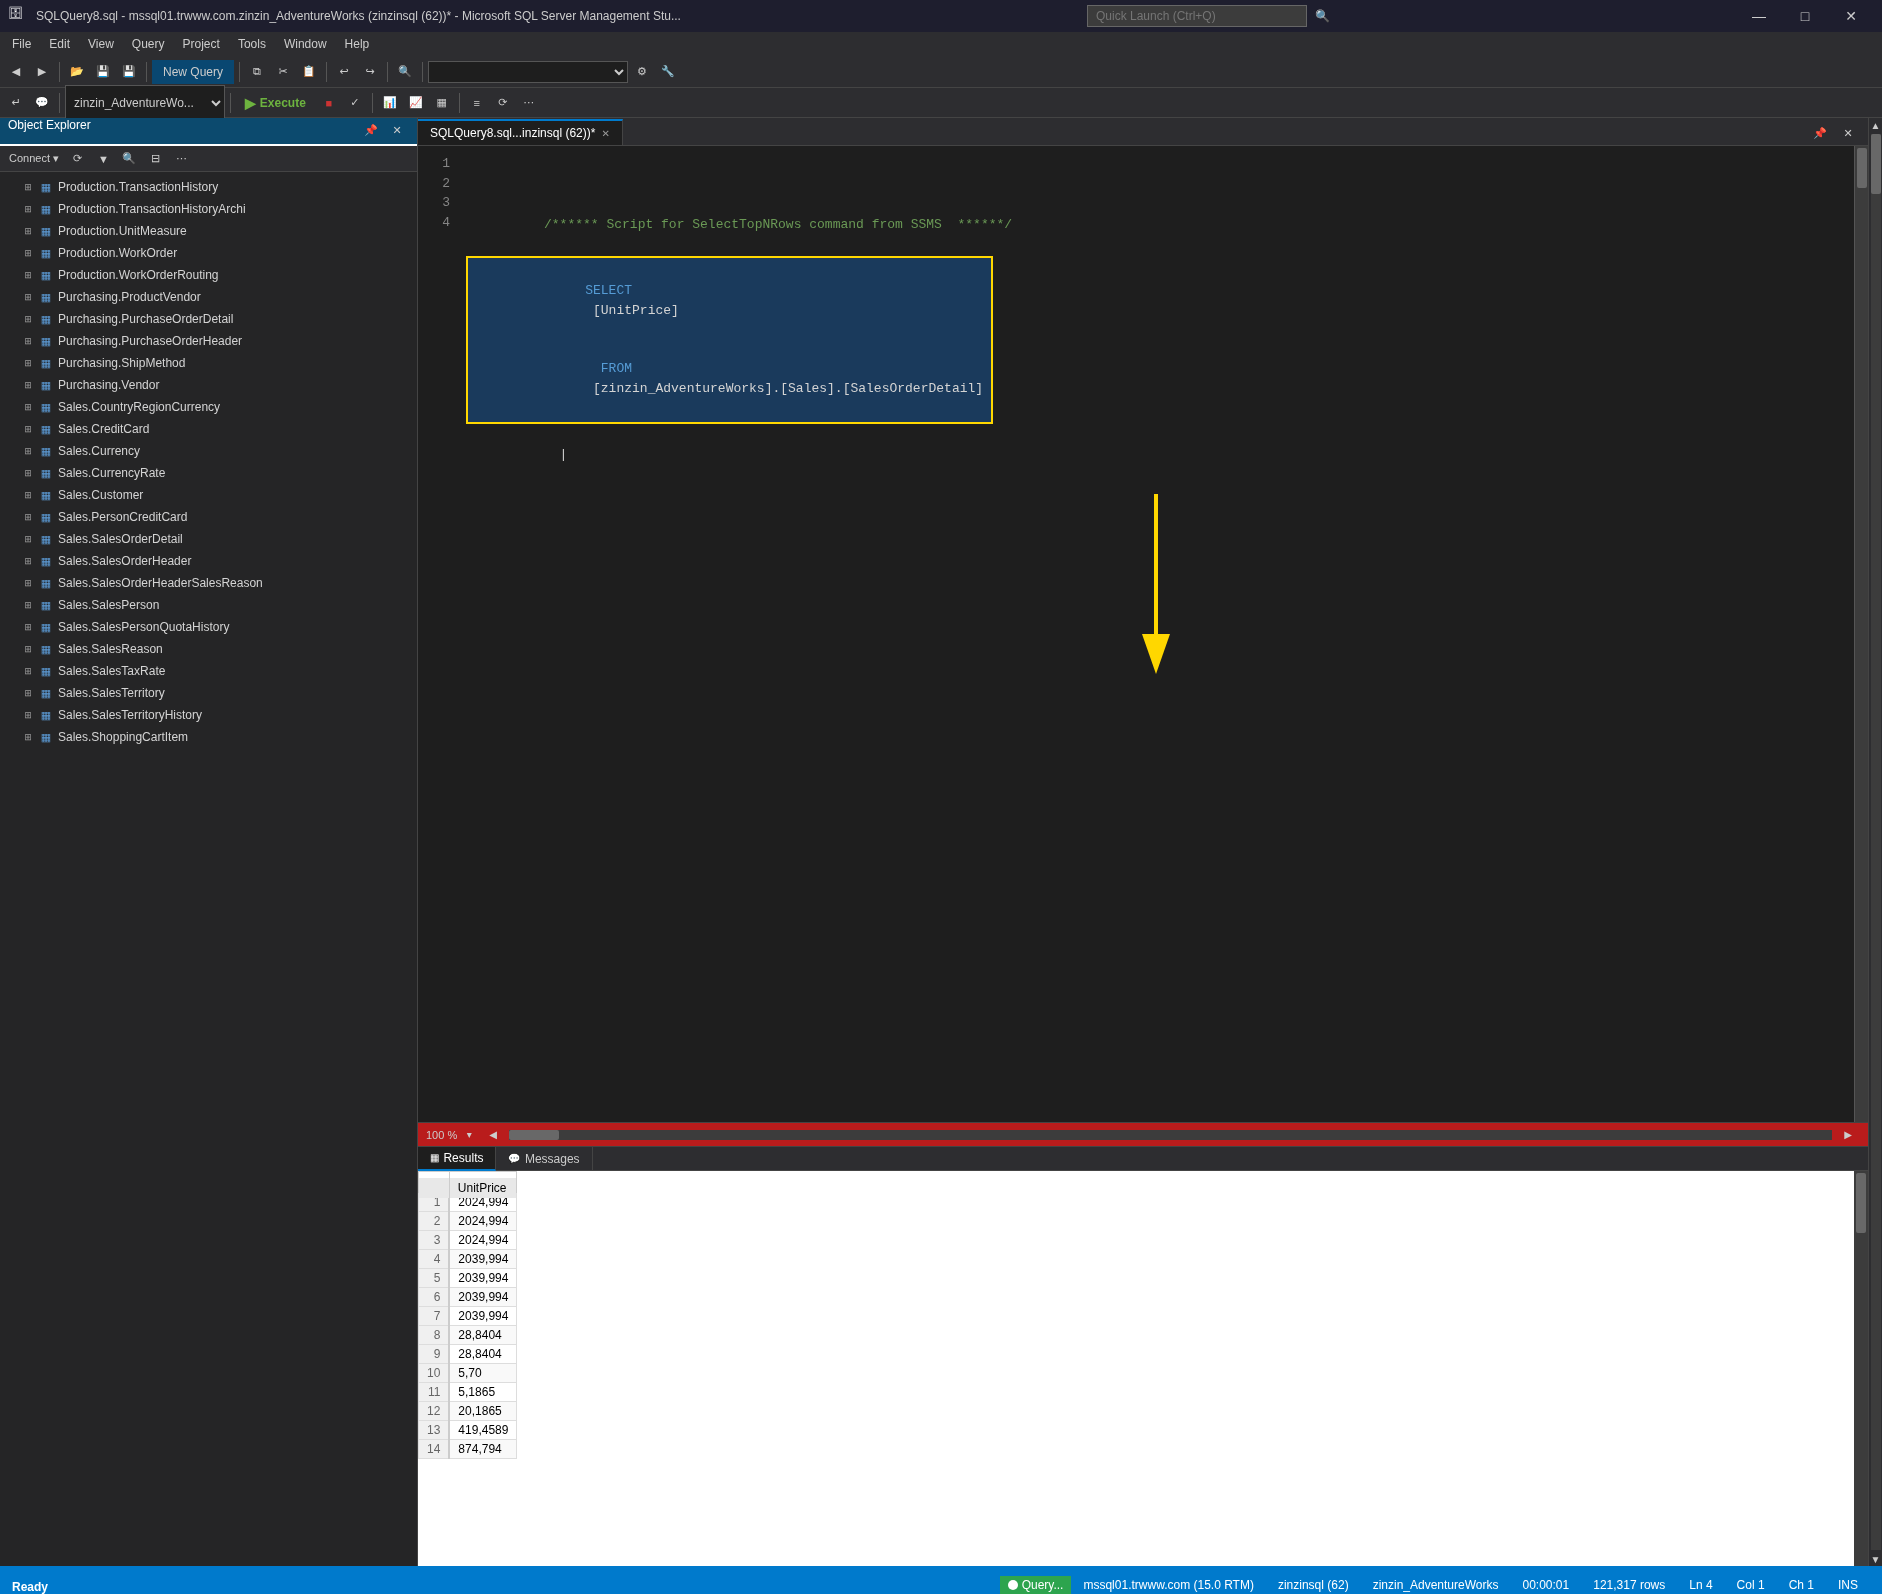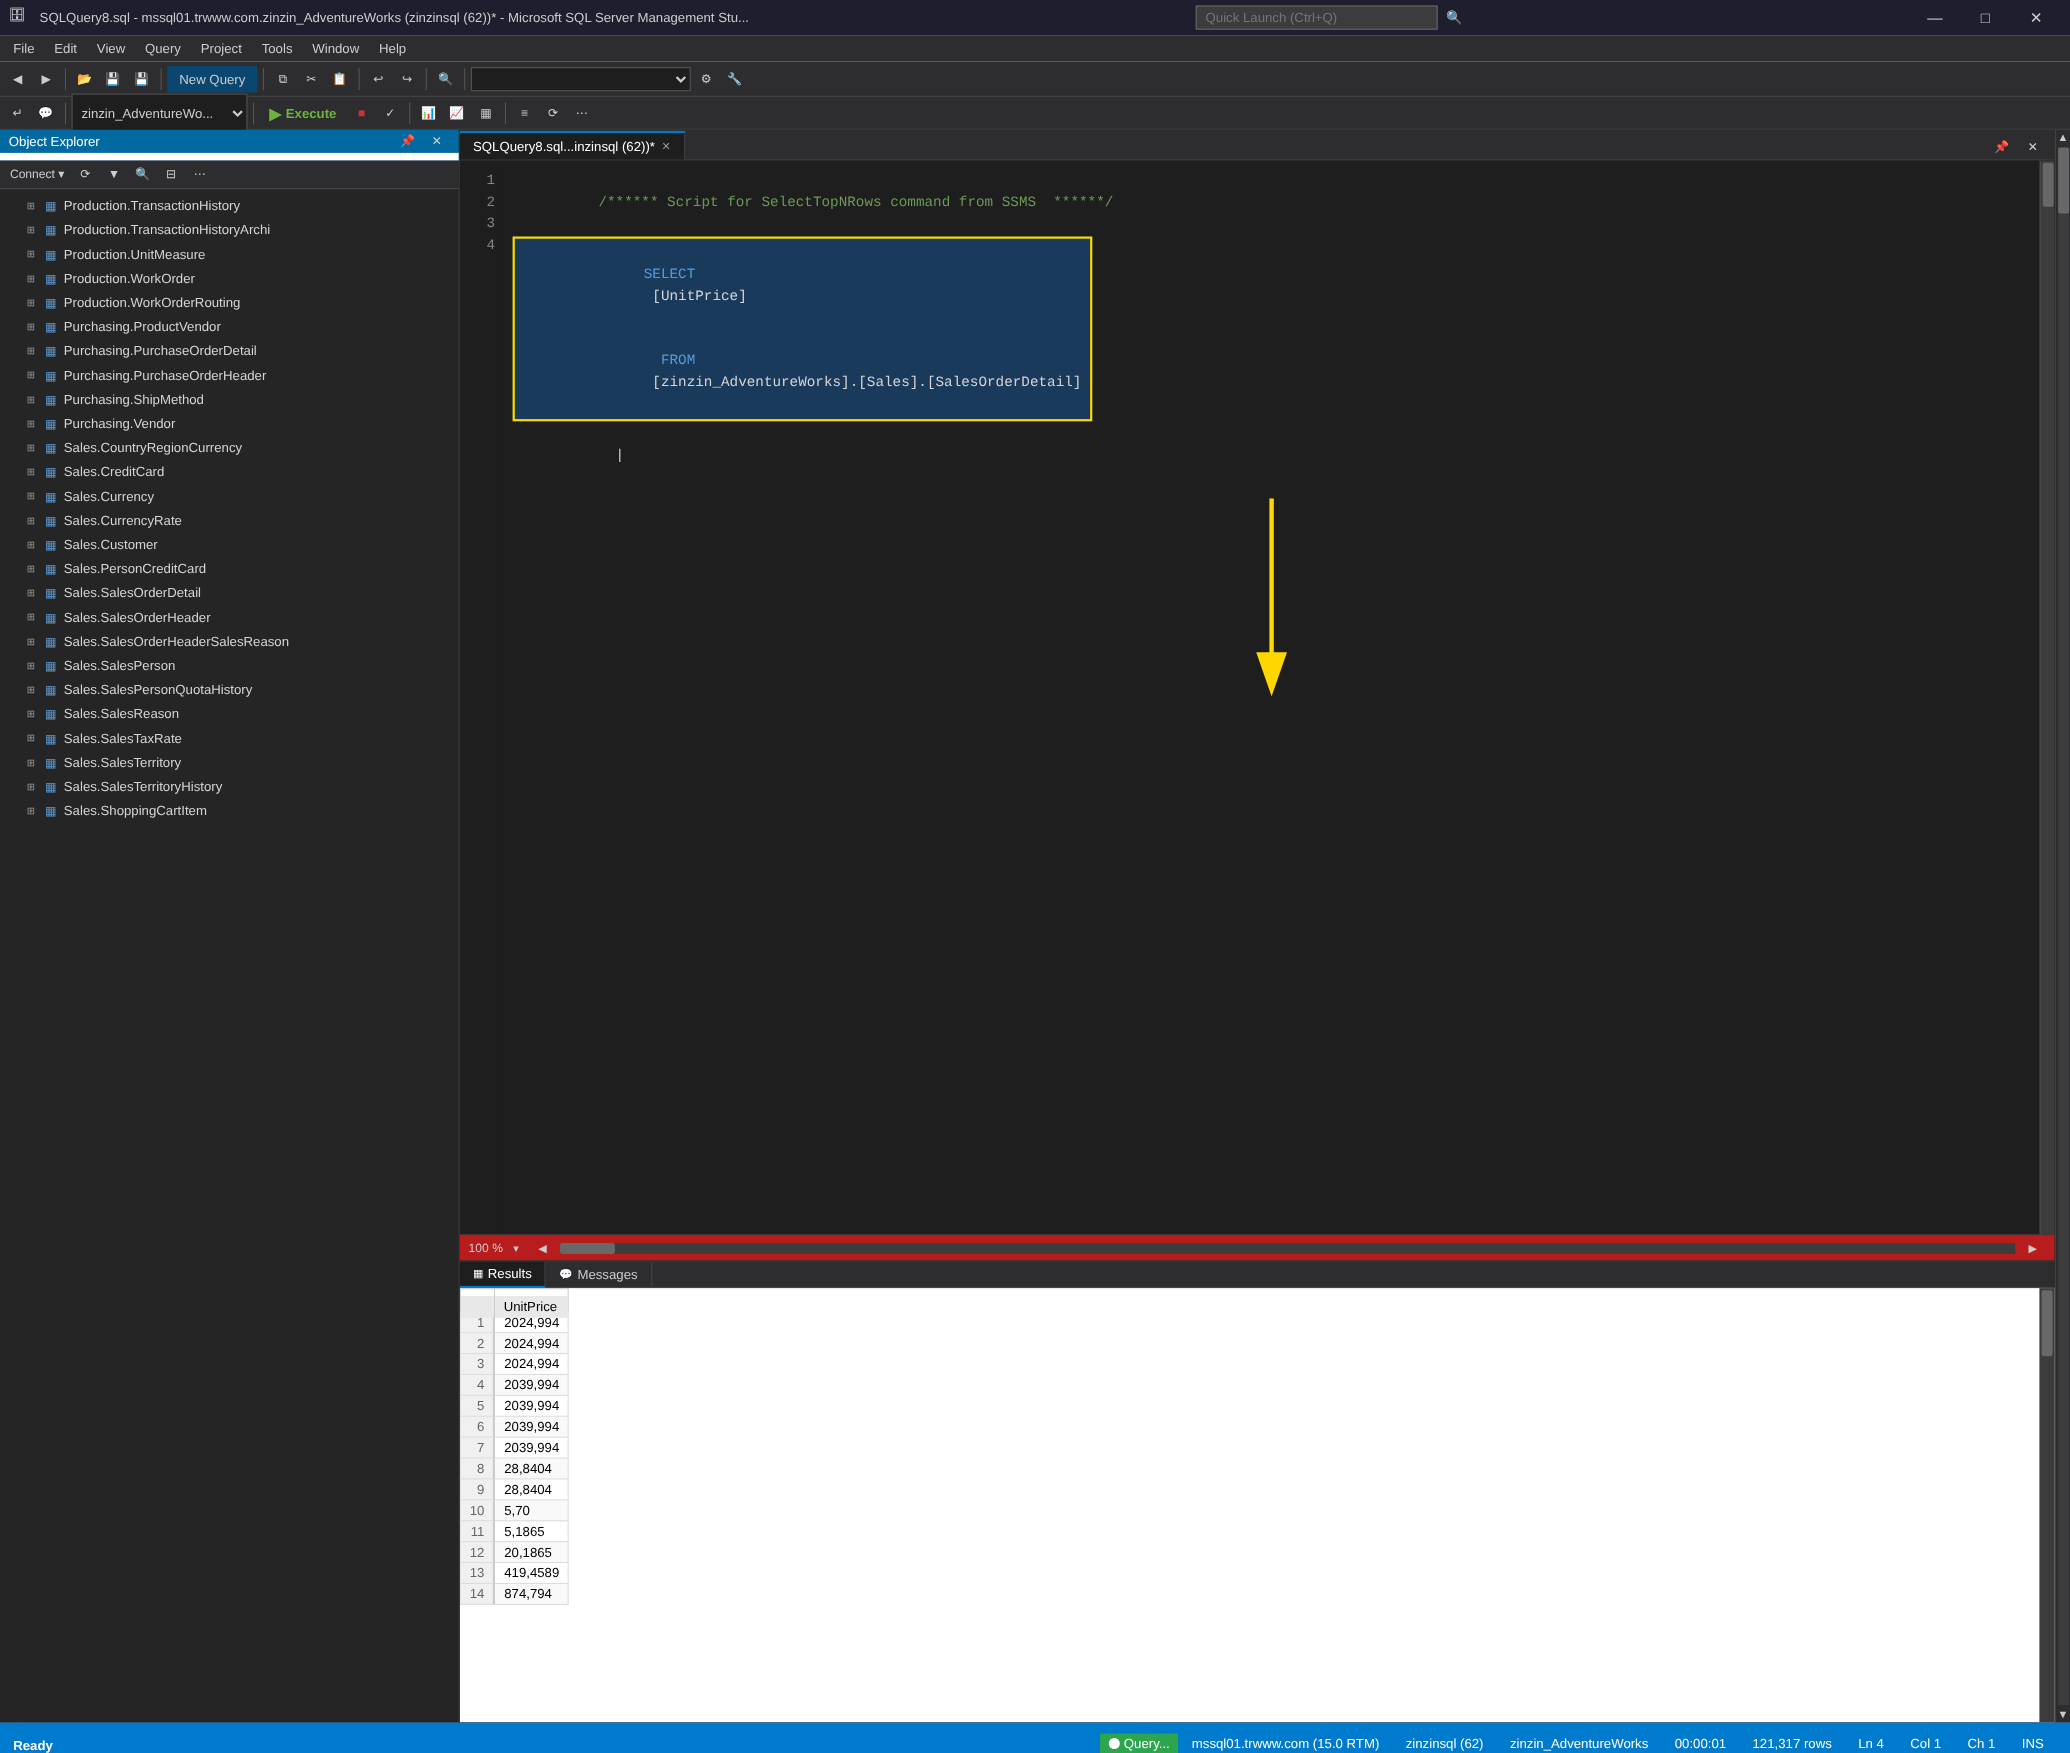--- a/index.html
+++ b/index.html
@@ -85,29 +85,28 @@
     
     #object-explorer {
       width: 418px;
       min-width: 418px;
       background: #252526;
       border-right: 1px solid #444;
       display: flex;
       flex-direction: column;
     }
     #oe-header {
-      background: #0369a1;
+      background: #0c4a6e;
       color: #fff;
       height: 28px;
       display: flex;
-      align-items: center;
       justify-content: space-between;
       padding: 0 8px;
       font-size: 12px;
-      border-bottom: 7px solid #ffffff;
+      border-bottom: 2px solid #ffffff;
     }
     #oe-header .oe-title { font-size: 12px; font-weight: normal; color: #fff; }
     #oe-header .oe-pins { display: flex; gap: 2px; }
     #oe-toolbar {
       background: #2d2d30;
       height: 26px;
       display: flex;
       align-items: center;
       padding: 0 4px;
       gap: 2px;
@@ -191,20 +190,21 @@
     #code-editor {
       flex: 1;
       background: #1e1e1e;
       color: #d4d4d4;
       font-family: 'Consolas', 'Courier New', monospace;
       font-size: 13px;
       line-height: 1.5;
       padding: 8px 8px;
       overflow: auto;
       position: relative;
+      margin-top: 41px;
     }
     .code-line { white-space: pre; line-height: 1.5; }
     .comment { color: #6a9955; }
 
     
     #results-area {
       height: 420px;
       background: #1e1e1e;
       border-top: 1px solid #444;
       display: flex;

